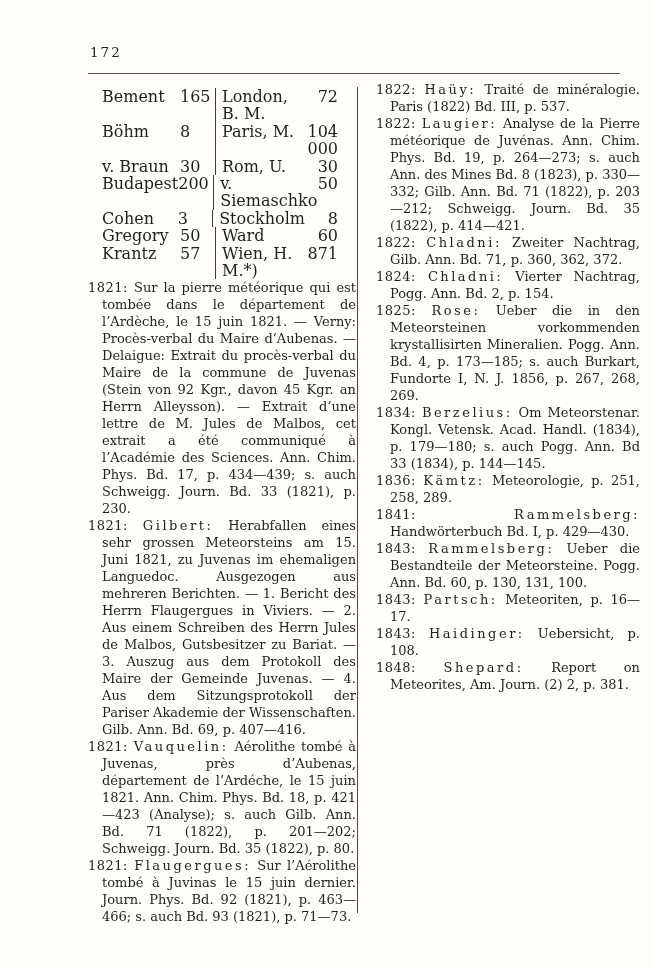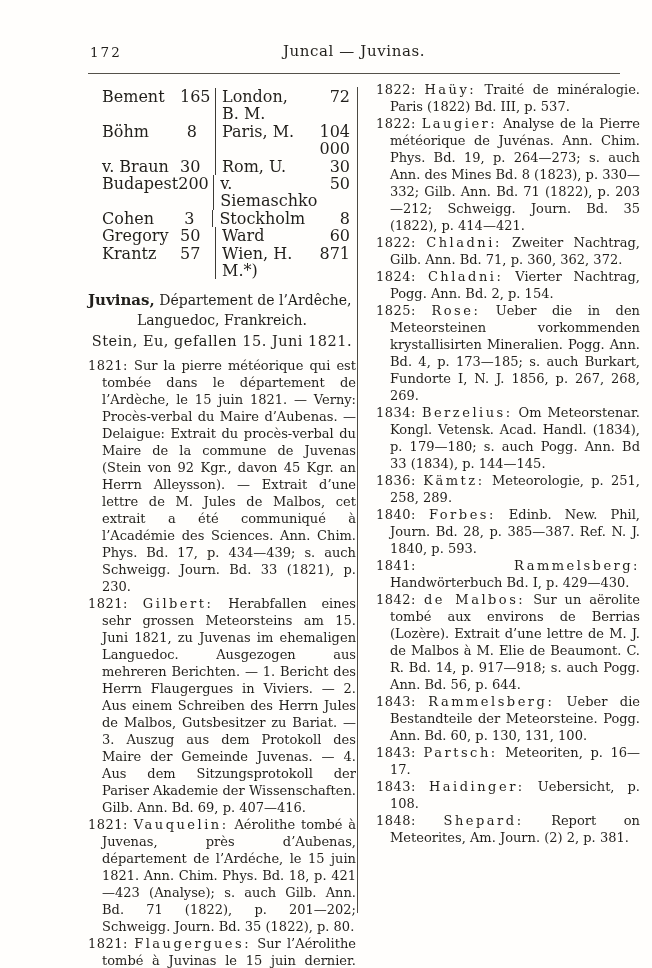--- a/index.html
+++ b/index.html
@@ -51,23 +51,23 @@
   }
   .col-right {
     position: absolute;
     left: 376px; top: 81px;
     width: 264px;
   }
   
   .ctable { width: 100%; font-size: 16px; }
   .trow { display: flex; line-height: 17.4px; }
   .cell-lname { width: 92px; padding-left: 14px; }
-  .cell-lval  { width: 36px; text-align: right; padding-right: 18px; border-right: 1px solid #3d3b34; }
+  .cell-lval  { width: 36px; padding-right: 18px; border-right: 1px solid #3d3b34; }
   .cell-rname { flex: 1; padding-left: 6px; }
-  .cell-rval  { width: 52px; text-align: right; padding-right: 6px; }
+  .cell-rval  { width: 52px; text-align: right; padding-right: 18px; }
   
   .entry-head { margin-top: 11px; margin-bottom: 5px; }
   .head1 { font-size: 14px; line-height: 20px; }
   .head1 .hname { font-weight: bold; font-size: 15px; }
   .head2 { font-size: 14px; line-height: 20px; text-align: center; }
   .head3 { font-size: 14.5px; line-height: 22px; text-align: center; letter-spacing: 0.5px; }
   
   .entry {
     font-size: 13px;
     line-height: 17px;
@@ -77,21 +77,20 @@
   }
   .year { letter-spacing: 0.5px; }
   .author { letter-spacing: 2.5px; }
 </style>
 </head>
 <body>
 
 <div class="page">
 
   <div class="page-number">172</div>
-  <div class="running-title">Juncal — Juvinas.</div>
   <div class="head-rule"></div>
   <div class="column-divider"></div>
 
   <div class="col-left">
 
     <div class="ctable">
       <div class="trow">
         <span class="cell-lname">Bement</span>
           <span class="cell-lval">165</span>
           <span class="cell-rname">London, B. M.</span>
@@ -128,28 +127,20 @@
           <span class="cell-rval">60</span>
       </div>
       <div class="trow">
         <span class="cell-lname">Krantz</span>
           <span class="cell-lval">57</span>
           <span class="cell-rname">Wien, H. M.*)</span>
           <span class="cell-rval">871</span>
       </div>
     </div>
 
-    <div class="entry-head">
-      <p class="head1">
-        <span class="hname">Juvinas,</span>
-        <span>Département de l’Ardêche,</span>
-      </p>
-      <p class="head2">Languedoc, Frankreich.</p>
-      <p class="head3">Stein, Eu, gefallen 15. Juni 1821.</p>
-    </div>
 
     <p class="entry">
       <span class="year">1821:</span>
       <span class="author"></span>
       <span>Sur la pierre météorique qui est tombée dans le département de l’Ardèche, le 15 juin 1821. — Verny: Procès-verbal du Maire d’Aubenas. — Delaigue: Extrait du procès-verbal du Maire de la commune de Juvenas (Stein von 92 Kgr., davon 45 Kgr. an Herrn Alleysson). — Extrait d’une lettre de M. Jules de Malbos, cet extrait a été communiqué à l’Académie des Sciences. Ann. Chim. Phys. Bd. 17, p. 434—439; s. auch Schweigg. Journ. Bd. 33 (1821), p. 230.</span>
     </p>
     <p class="entry">
       <span class="year">1821:</span>
       <span class="author">Gilbert:</span>
       <span>Herabfallen eines sehr grossen Meteorsteins am 15. Juni 1821, zu Juvenas im ehemaligen Languedoc. Ausgezogen aus mehreren Berichten. — 1. Bericht des Herrn Flaugergues in Viviers. — 2. Aus einem Schreiben des Herrn Jules de Malbos, Gutsbesitzer zu Bariat. — 3. Auszug aus dem Protokoll des Maire der Gemeinde Juvenas. — 4. Aus dem Sitzungsprotokoll der Pariser Akademie der Wissenschaften. Gilb. Ann. Bd. 69, p. 407—416.</span>
@@ -196,35 +187,25 @@
       <span class="year">1834:</span>
       <span class="author">Berzelius:</span>
       <span>Om Meteorstenar. Kongl. Vetensk. Acad. Handl. (1834), p. 179—180; s. auch Pogg. Ann. Bd 33 (1834), p. 144—145.</span>
     </p>
     <p class="entry">
       <span class="year">1836:</span>
       <span class="author">Kämtz:</span>
       <span>Meteorologie, p. 251, 258, 289.</span>
     </p>
     <p class="entry">
-      <span class="year">1840:</span>
-      <span class="author">Forbes:</span>
-      <span>Edinb. New. Phil, Journ. Bd. 28, p. 385—387. Ref. N. J. 1840, p. 593.</span>
-    </p>
-    <p class="entry">
       <span class="year">1841:</span>
       <span class="author">Rammelsberg:</span>
       <span>Handwörterbuch Bd. I, p. 429—430.</span>
     </p>
     <p class="entry">
-      <span class="year">1842:</span>
-      <span class="author">de Malbos:</span>
-      <span>Sur un aërolite tombé aux environs de Berrias (Lozère). Extrait d’une lettre de M. J. de Malbos à M. Elie de Beaumont. C. R. Bd. 14, p. 917—918; s. auch Pogg. Ann. Bd. 56, p. 644.</span>
-    </p>
-    <p class="entry">
       <span class="year">1843:</span>
       <span class="author">Rammelsberg:</span>
       <span>Ueber die Bestandteile der Meteorsteine. Pogg. Ann. Bd. 60, p. 130, 131, 100.</span>
     </p>
     <p class="entry">
       <span class="year">1843:</span>
       <span class="author">Partsch:</span>
       <span>Meteoriten, p. 16—17.</span>
     </p>
     <p class="entry">

